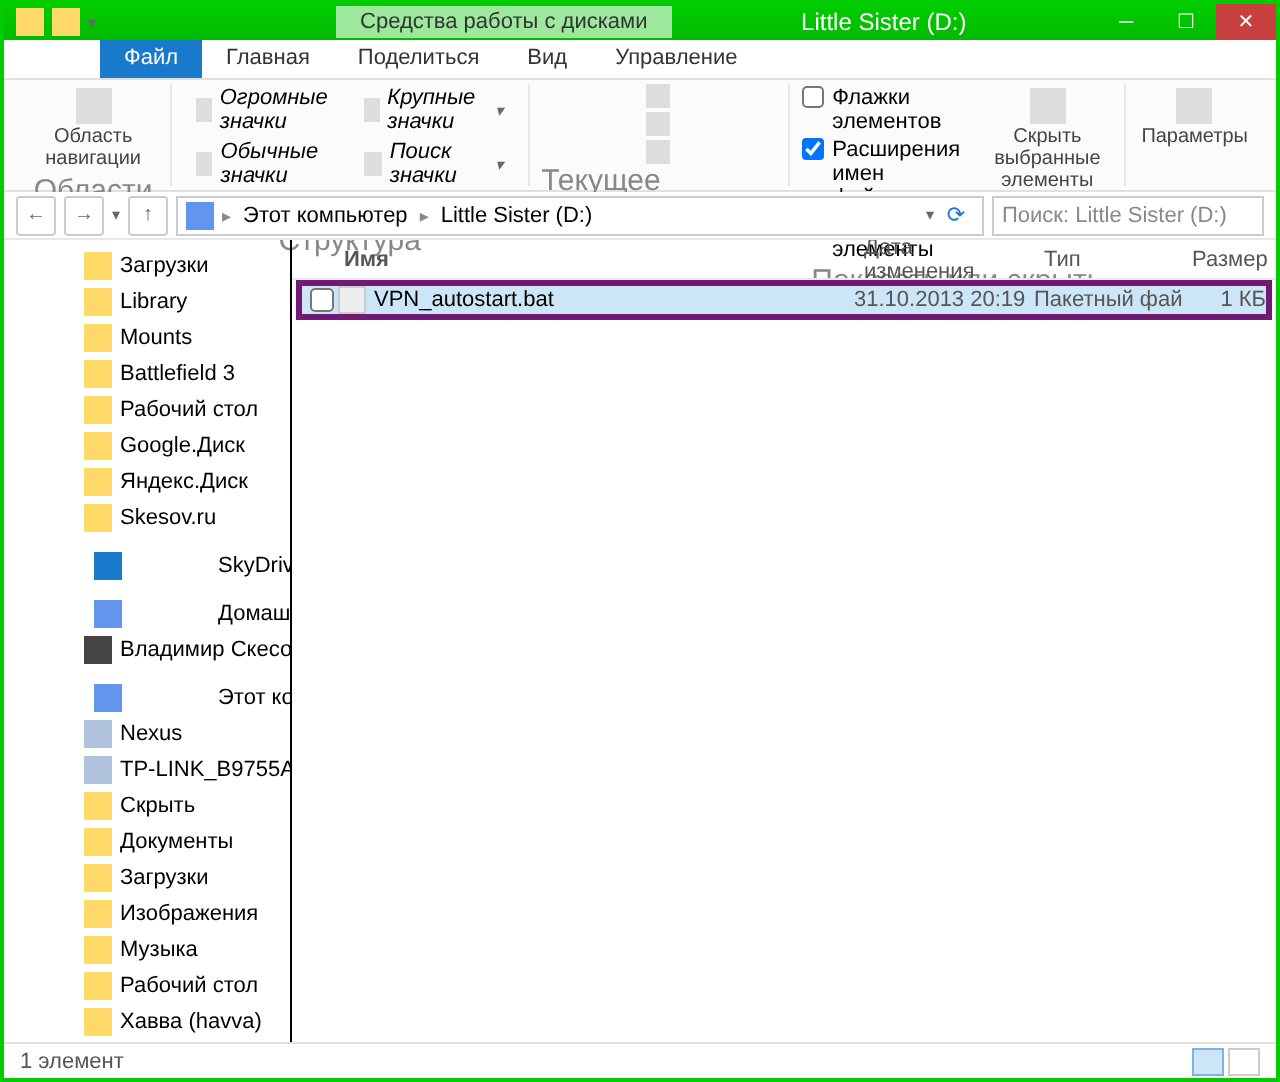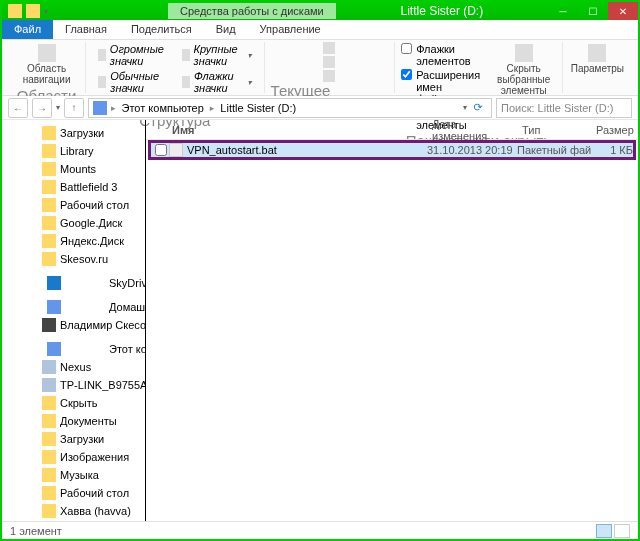--- a/index.html
+++ b/index.html
@@ -8,21 +8,21 @@
 .titlebar{height:18px;background:linear-gradient(to bottom,#0c0,#0b0);display:flex;align-items:center;color:#fff;font-size:11px;}
 .titlebar-left{display:flex;align-items:center;gap:4px;padding-left:6px;}
 .titlebar-left .ticon{width:14px;height:14px;}
 .context-tab{background:#9de89d;color:#333;padding:2px 12px;margin-left:120px;font-size:11px;}
 .window-title{flex:1;text-align:center;color:#fff;font-size:12px;}
 .winbtns{display:flex;}
 .winbtn{width:30px;height:18px;display:flex;align-items:center;justify-content:center;color:#fff;font-size:10px;}
 .winbtn.close{background:#c94040;}
 .menubar{height:20px;background:#fff;display:flex;border-bottom:1px solid #e0e0e0;}
 .menutab{padding:3px 12px;font-size:11px;color:#333;}
-.menutab.file{background:#1979ca;color:#fff;}
+.menutab.file{background:#1979ca;color:#fff;margin-left:48px;}
 .ribbon{height:56px;background:#fbfbfb;border-bottom:1px solid #e0e0e0;display:flex;padding:2px 6px;}
 .ribgroup{display:flex;flex-direction:column;align-items:center;padding:0 6px;border-right:1px solid #e8e8e8;}
 .ribgroup:last-child{border-right:none;}
 .ribbtn-big{display:flex;flex-direction:column;align-items:center;gap:1px;padding:2px;}
 .ribicon{width:18px;height:18px;background:#ddd;}
 .ribicon.sm{width:12px;height:12px;}
 .riblabel{font-size:10px;color:#444;text-align:center;line-height:1.1;}
 .grouplabel{font-size:15px;color:#888;margin-top:auto;}
 .viewopts{display:flex;flex-direction:column;gap:1px;font-style:italic;}
 .viewopt{display:flex;align-items:center;gap:4px;padding:1px 6px;font-size:10px;}
@@ -119,21 +119,21 @@
             </div>
         </div>
         <div class="viewopts">
           <div class="viewopt">
               <span class="ribicon sm"></span>
               <span>Крупные значки</span>
               <span class="down">▾</span>
             </div>
           <div class="viewopt">
               <span class="ribicon sm"></span>
-              <span>Флажки значки</span>
+              <span>Поиск значки</span>
               <span class="down">▾</span>
             </div>
           <div class="viewopt sel">
               <span class="ribicon sm"></span>
               <span>Таблица</span>
               <span class="down">▾</span>
             </div>
         </div>
       </div>
       <div class="grouplabel">Структура</div>

